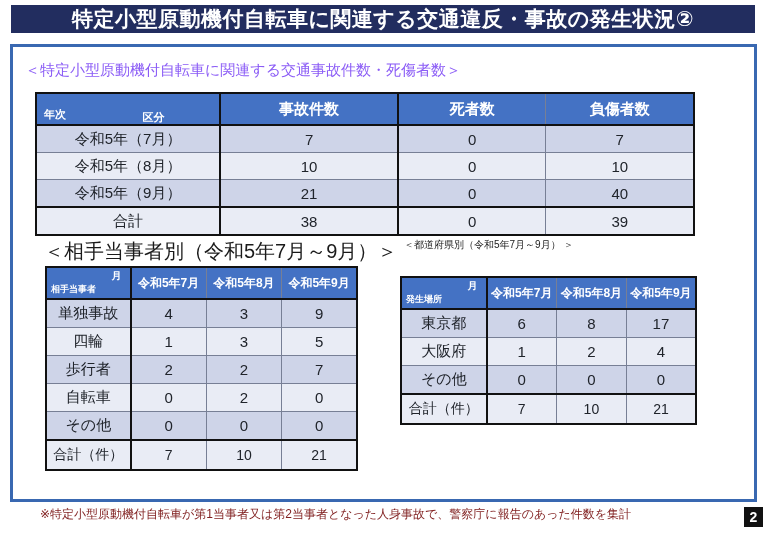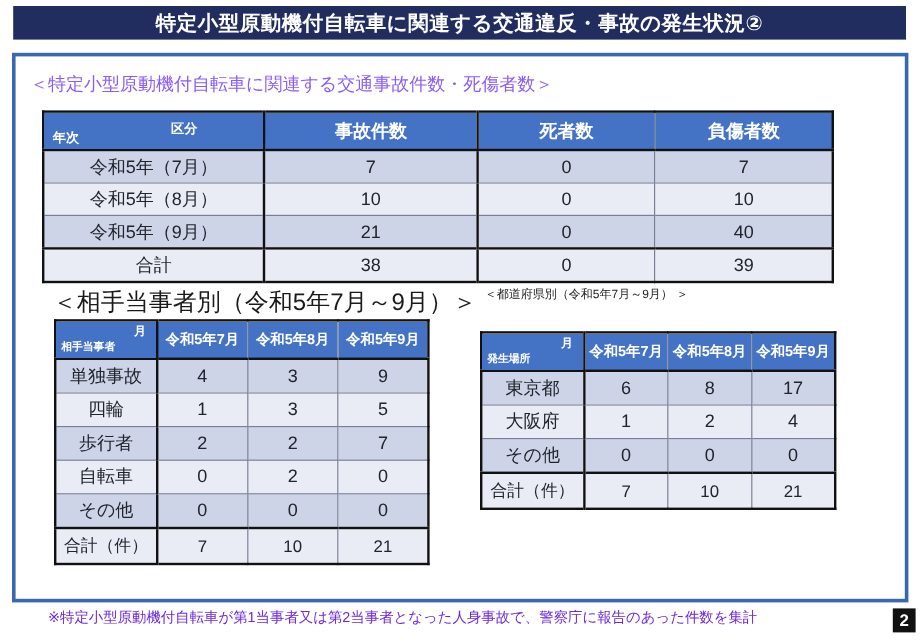--- a/index.html
+++ b/index.html
@@ -4,21 +4,21 @@
 <style>
   html,body { margin:0; padding:0; background:#ffffff; }
   .page {
     position:relative; width:768px; height:535px; background:#ffffff;
     font-family:"Liberation Sans","DejaVu Sans",sans-serif; overflow:hidden;
   }
   
   .top-bar {
     position:absolute; left:11px; top:5px; width:744px; height:28px;
     background:#222d5f; color:#ffffff; display:flex; align-items:center; justify-content:center;
-    font-size:17px; font-weight:bold; letter-spacing:0.5px;
+    font-size:21px; font-weight:bold; letter-spacing:0.5px;
   }
   
   .main-box {
     position:absolute; left:10px; top:44px; width:741px; height:452px;
     border:3px solid #3968b1; background:#ffffff;
   }
   .subtitle {
     position:absolute; left:25px; top:61px; font-size:15px; color:#8b5cf6; font-weight:400;
   }
   .sub-title-left  { position:absolute; left:44px;  top:238px; font-size:20px; color:#1a1a1a; }
@@ -48,27 +48,27 @@
   .row-label { font-size:14px; }
 
   
   .corner {
     position:relative;
     background-color:#4472c4;
     background-image:linear-gradient(to bottom right,
       rgba(0,0,0,0) calc(50% - 1px), #151f4d calc(50% - 1px),
       #151f4d calc(50% + 1px), rgba(0,0,0,0) calc(50% + 1px));
   }
-  .corner .c-top { position:absolute; top:6px;  right:30%; font-size:11px; color:#ffffff; font-weight:bold; }
+  .corner .c-top { position:absolute; top:16px;  right:30%; font-size:11px; color:#ffffff; font-weight:bold; }
   .corner .c-bot { position:absolute; bottom:2px; left:7px; font-size:11px; color:#ffffff; font-weight:bold; }
   .sub-tbl .corner .c-top { top:1px; right:8px; font-size:10px; }
   .sub-tbl .corner .c-bot { bottom:2px; left:4px; font-size:9px; }
 
   .footnote {
-    position:absolute; left:40px; top:506px; font-size:12px; color:#6d28d9;
+    position:absolute; left:40px; top:506px; font-size:12px; color:#7f1d1d;
   }
   .page-num {
     position:absolute; left:744px; top:507px; width:19px; height:20px;
     background:#111111; color:#ffffff; font-weight:bold; font-size:14px;
     display:flex; align-items:center; justify-content:center;
   }
 </style>
 </head>
 <body>
 

